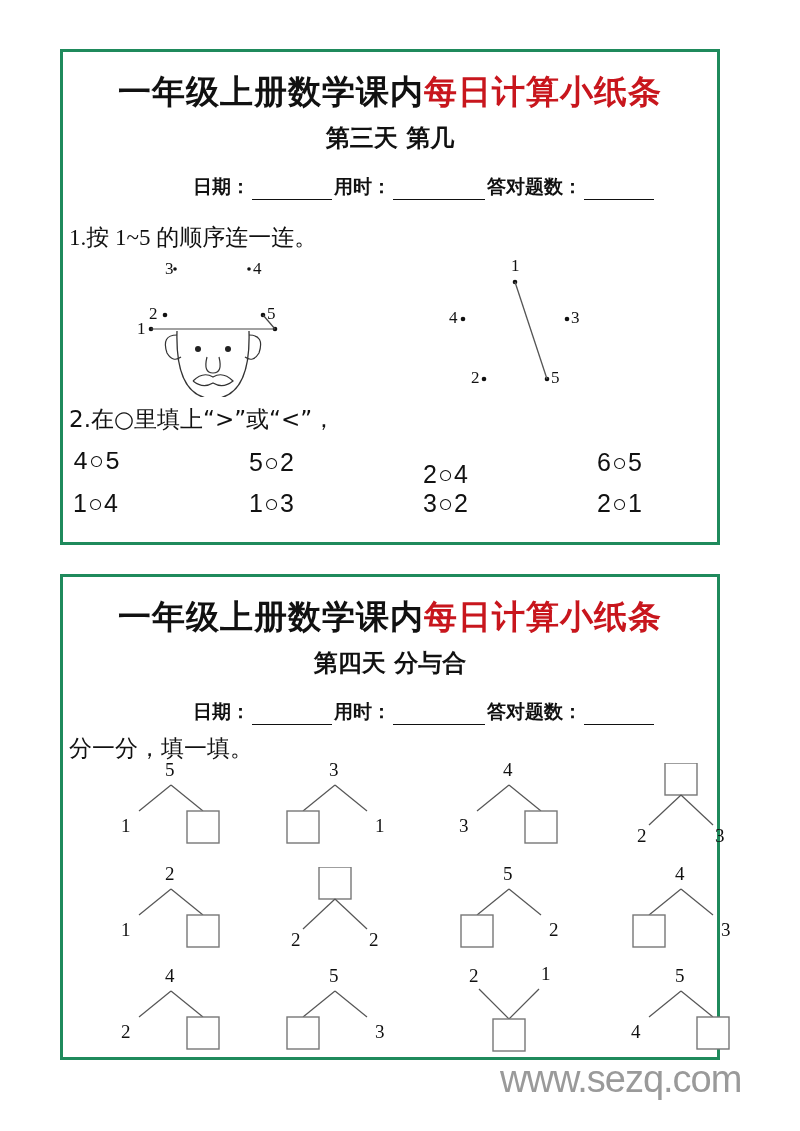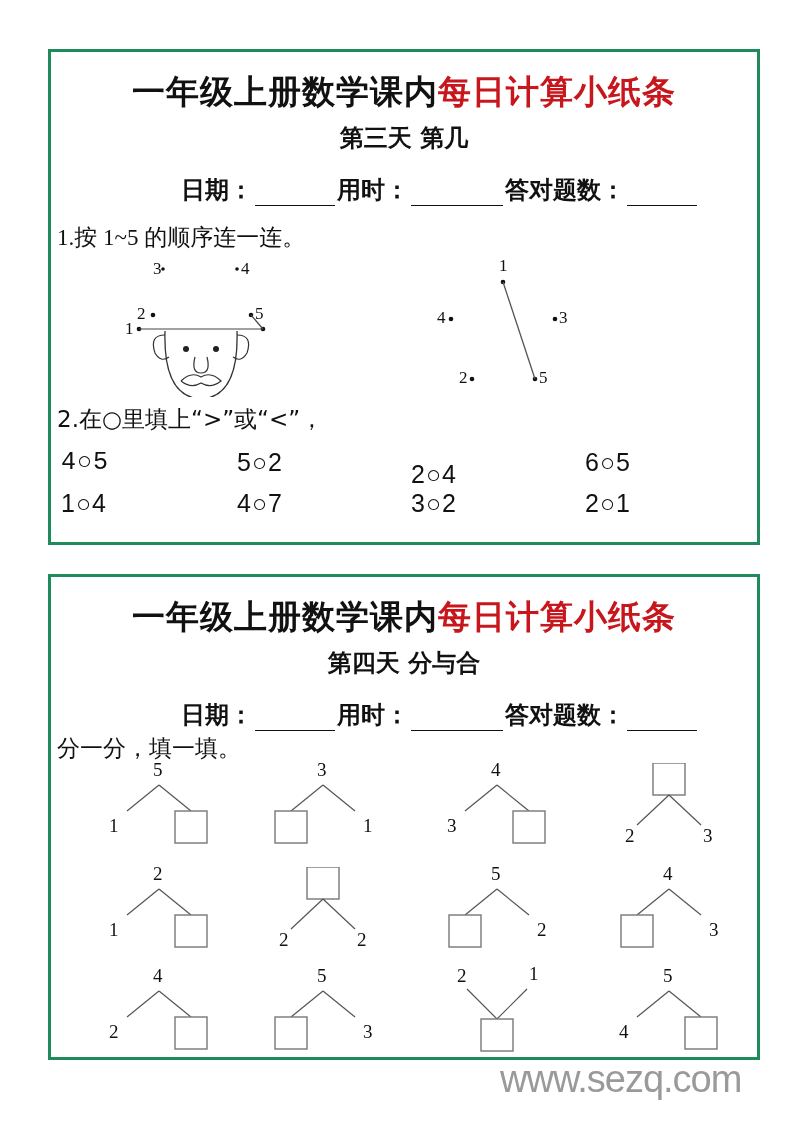--- a/index.html
+++ b/index.html
@@ -1,23 +1,23 @@
 <!DOCTYPE html>
 <html><head>
 <meta charset="utf-8">
 <style>
   html,body{margin:0;padding:0;background:#ffffff;}
   body{width:800px;height:1131px;position:relative;overflow:hidden;font-family:"DejaVu Sans","Liberation Sans",sans-serif;color:#111;}
-  .card{position:absolute;left:48px;width:712px;border:3px solid #1f8a5c;box-sizing:border-box;background:#fff;}
+  .card{position:absolute;left:60px;width:660px;border:3px solid #1f8a5c;box-sizing:border-box;background:#fff;}
   #card1{top:49px;height:496px;}
   #card2{top:574px;height:486px;}
   .title{position:absolute;left:0;right:0;top:18px;text-align:center;font-family:"DejaVu Serif",serif;font-size:33px;font-weight:bold;letter-spacing:1px;}
   .title .red{color:#c8161d;}
   .subtitle{position:absolute;left:0;right:0;top:70px;text-align:center;font-family:"DejaVu Serif",serif;font-size:24px;font-weight:bold;}
-  .meta{position:absolute;left:130px;top:122px;font-size:24px;font-weight:bold;font-family:"DejaVu Serif",serif;white-space:nowrap;}
+  .meta{position:absolute;left:130px;top:122px;font-size:19px;font-weight:bold;font-family:"DejaVu Serif",serif;white-space:nowrap;}
   .meta .blank{display:inline-block;border-bottom:1.5px solid #111;height:18px;vertical-align:bottom;margin:0 2px;}
   .q{position:absolute;font-size:23px;font-family:"DejaVu Sans",sans-serif;}
   .grid2 .cell{position:absolute;font-size:25px;font-family:"Liberation Sans",sans-serif;letter-spacing:1px;}
   .tree{position:absolute;width:120px;height:80px;}
   .tree svg{position:absolute;left:0;top:0;}
   .tnum{position:absolute;font-family:"Liberation Serif",serif;font-size:19px;}
   .watermark{position:absolute;left:500px;top:1058px;font-family:"Liberation Sans",sans-serif;font-size:38px;color:#9a9a9a;letter-spacing:-1px;}
   .dot{position:absolute;font-family:"Liberation Serif",serif;font-size:17px;}
 </style>
 </head>
@@ -72,21 +72,21 @@
     <span class="dot" style="left:110px;top:116px;">5</span>
   </div>
 
   <div class="q" style="left:6px;top:352px;text-align:center;">2.在○里填上“&gt;”或“&lt;”，</div>
   <div class="grid2">
     <span class="cell" style="left:10px;top:396px;font-family:Liberation Mono, monospace;">4○5</span>
     <span class="cell" style="left:186px;top:396px;">5○2</span>
     <span class="cell" style="left:360px;top:396px;margin-top:12px;">2○4</span>
     <span class="cell" style="left:534px;top:396px;">6○5</span>
     <span class="cell" style="left:10px;top:437px;">1○4</span>
-    <span class="cell" style="left:186px;top:437px;">4○7</span>
+    <span class="cell" style="left:186px;top:437px;">1○3</span>
     <span class="cell" style="left:360px;top:437px;">3○2</span>
     <span class="cell" style="left:534px;top:437px;">2○1</span>
   </div>
 </div>
 
 <div class="card" id="card2">
   <div class="title"><span>一年级上册数学课内</span><span class="red">每日计算小纸条</span></div>
   <div class="subtitle">第四天 分与合</div>
   <div class="meta">
     <span>日期：</span><span class="blank" style="width:80px"></span><span>用时：</span><span class="blank" style="width:92px"></span><span>答对题数：</span><span class="blank" style="width:70px"></span>

